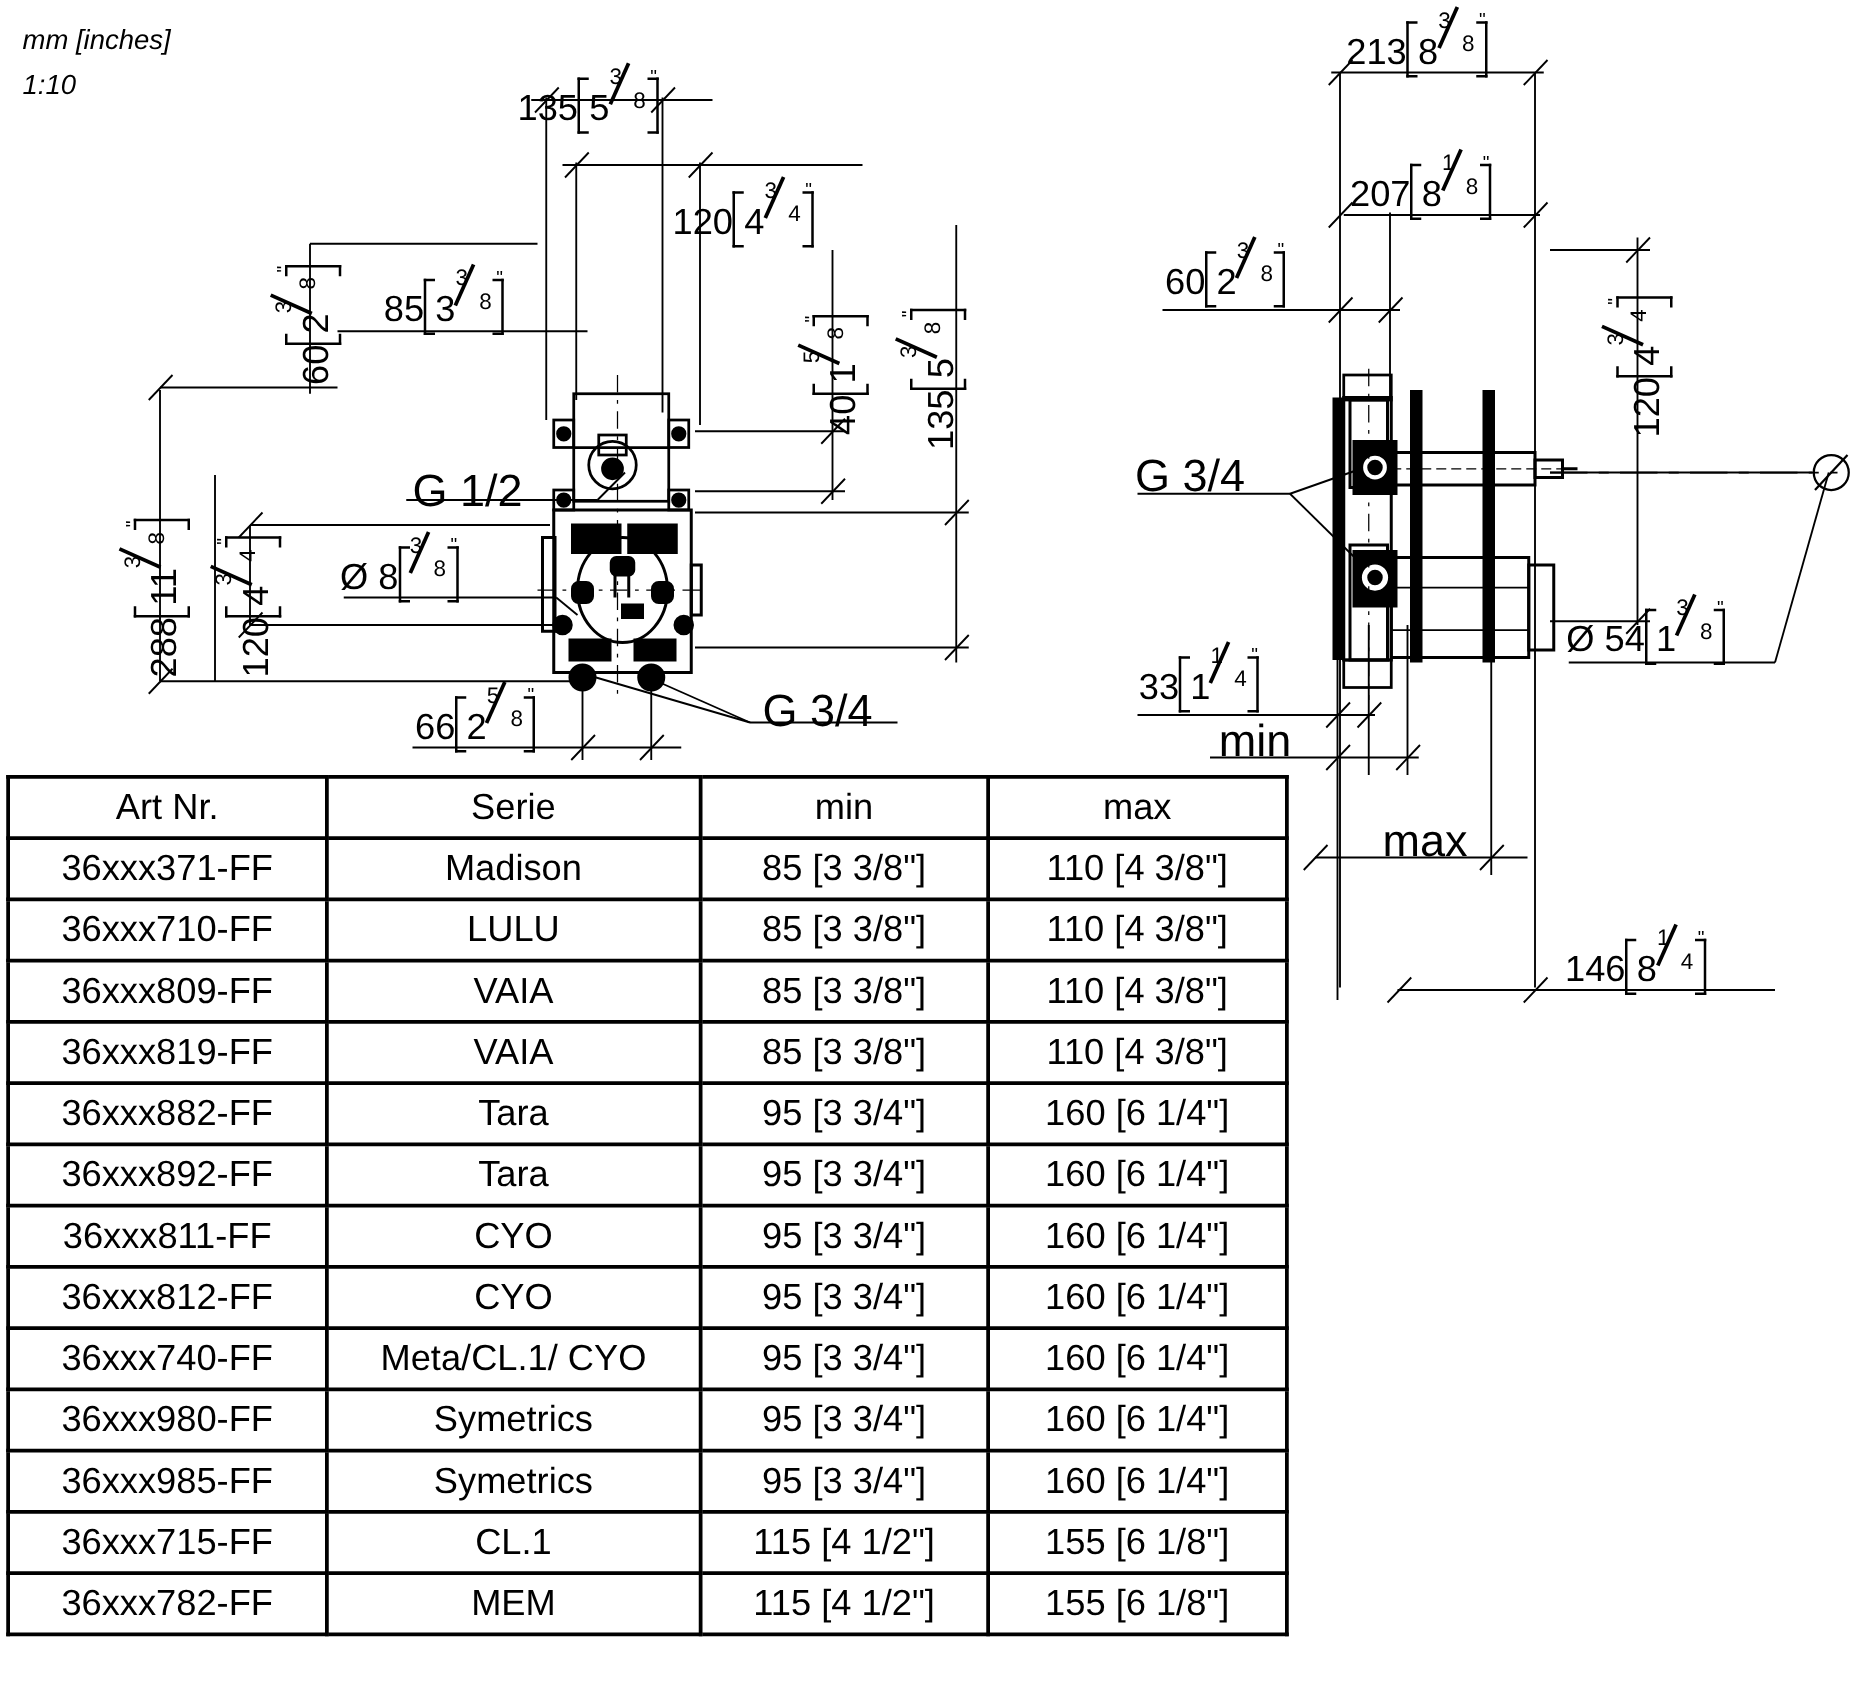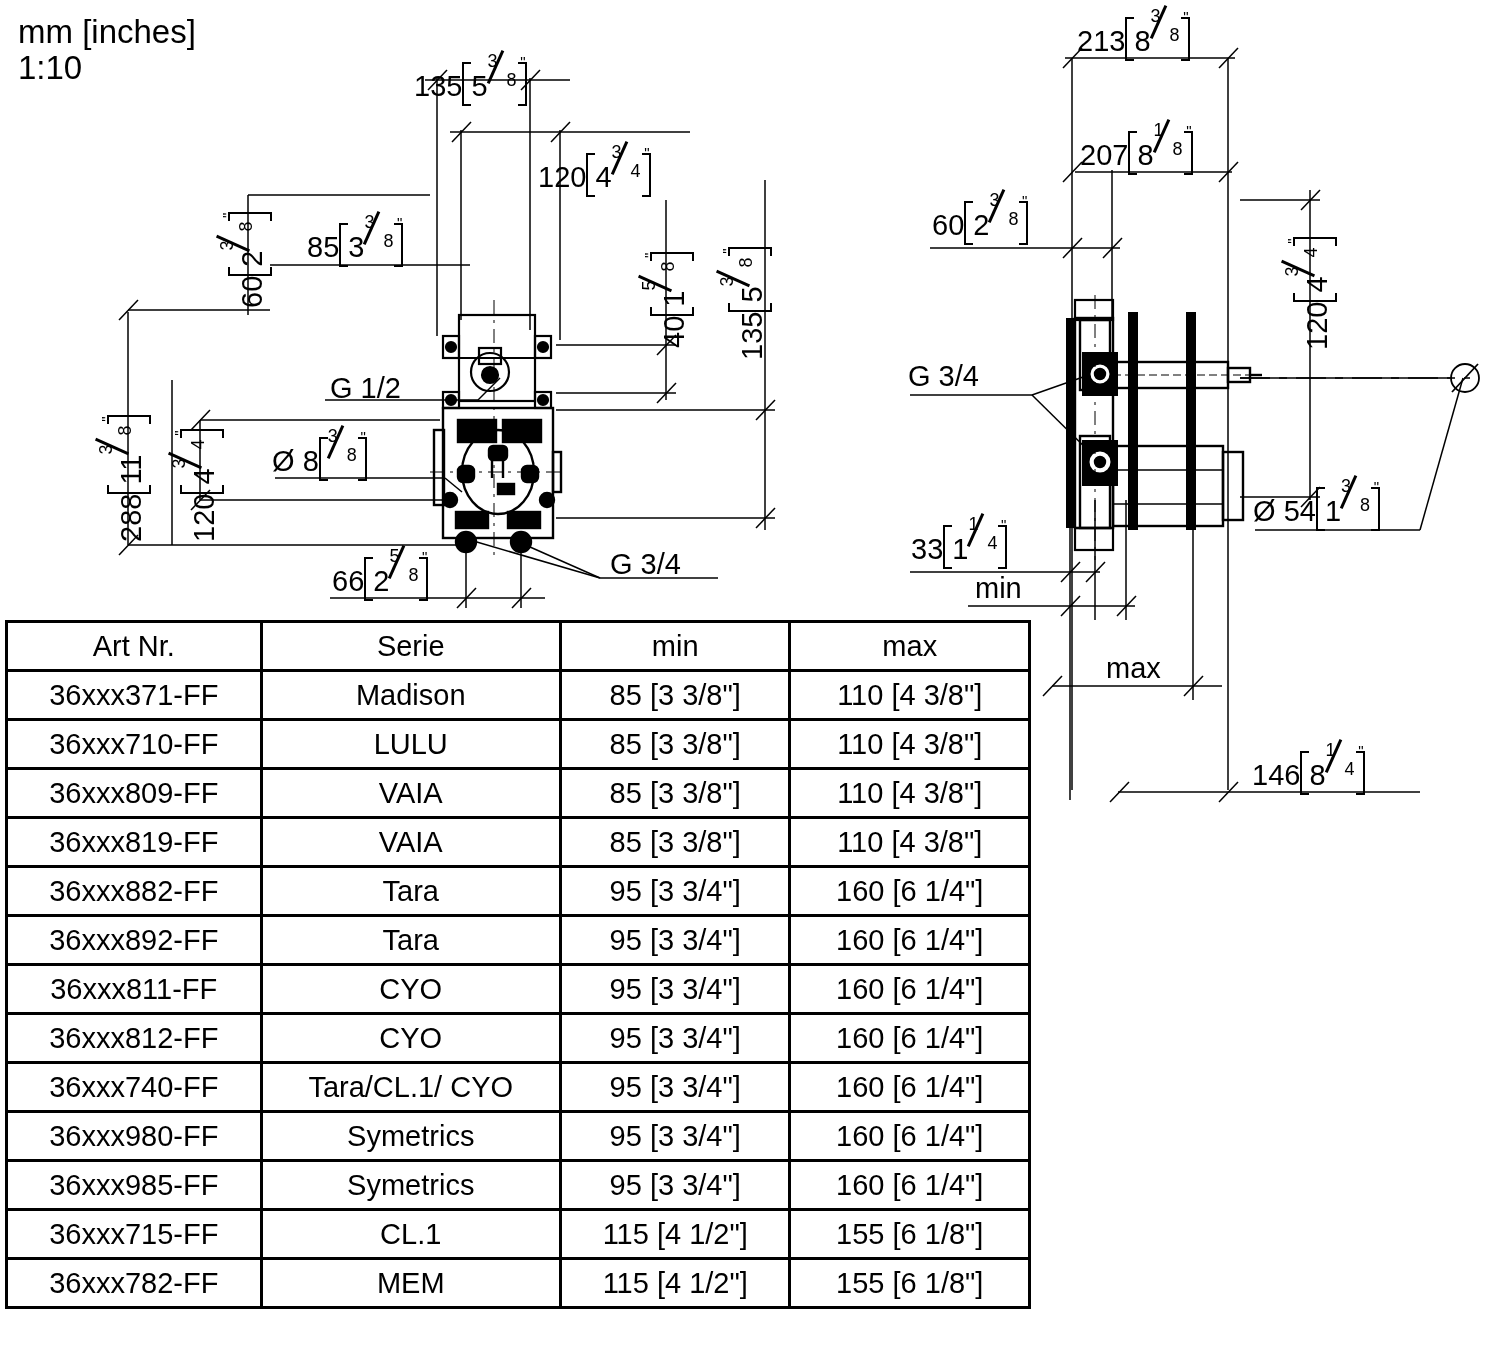--- a/index.html
+++ b/index.html
@@ -15,23 +15,24 @@
     position: relative;
     width: 1500px;
     height: 1364px;
     overflow: hidden;
     background: #ffffff;
   }
 
   
   .note {
     position: absolute;
-    font-size: 33px;
+    font-size: 22px;
     line-height: 36px;
     white-space: pre;
+    font-style: italic;
   }
 
   
   .dim {
     position: absolute;
     font-size: 29px;
     white-space: nowrap;
     line-height: 1;
   }
   .dim.rot {
@@ -120,21 +121,21 @@
     white-space: nowrap;
   }
   #spec-table col.c1 { width: 255px; }
   #spec-table col.c2 { width: 300px; }
   #spec-table col.c3 { width: 230px; }
   #spec-table col.c4 { width: 240px; }
   #spec-table th { font-size: 29px; text-align: center; }
 
   .label-txt {
     position: absolute;
-    font-size: 29px;
+    font-size: 36px;
     white-space: nowrap;
   }
 </style>
 </head>
 <body>
 
 <div id="page">
 
   <div class="note" style="left:18px; top:14px;">mm [inches]</div>
   <div class="note" style="left:18px; top:50px;">1:10</div>
@@ -504,21 +505,21 @@
           <td>160 [6 1/4"]</td>
         </tr>
         <tr>
           <td>36xxx812-FF</td>
           <td>CYO</td>
           <td>95 [3 3/4"]</td>
           <td>160 [6 1/4"]</td>
         </tr>
         <tr>
           <td>36xxx740-FF</td>
-          <td>Tara/CL.1/ CYO</td>
+          <td>Meta/CL.1/ CYO</td>
           <td>95 [3 3/4"]</td>
           <td>160 [6 1/4"]</td>
         </tr>
         <tr>
           <td>36xxx980-FF</td>
           <td>Symetrics</td>
           <td>95 [3 3/4"]</td>
           <td>160 [6 1/4"]</td>
         </tr>
         <tr>

